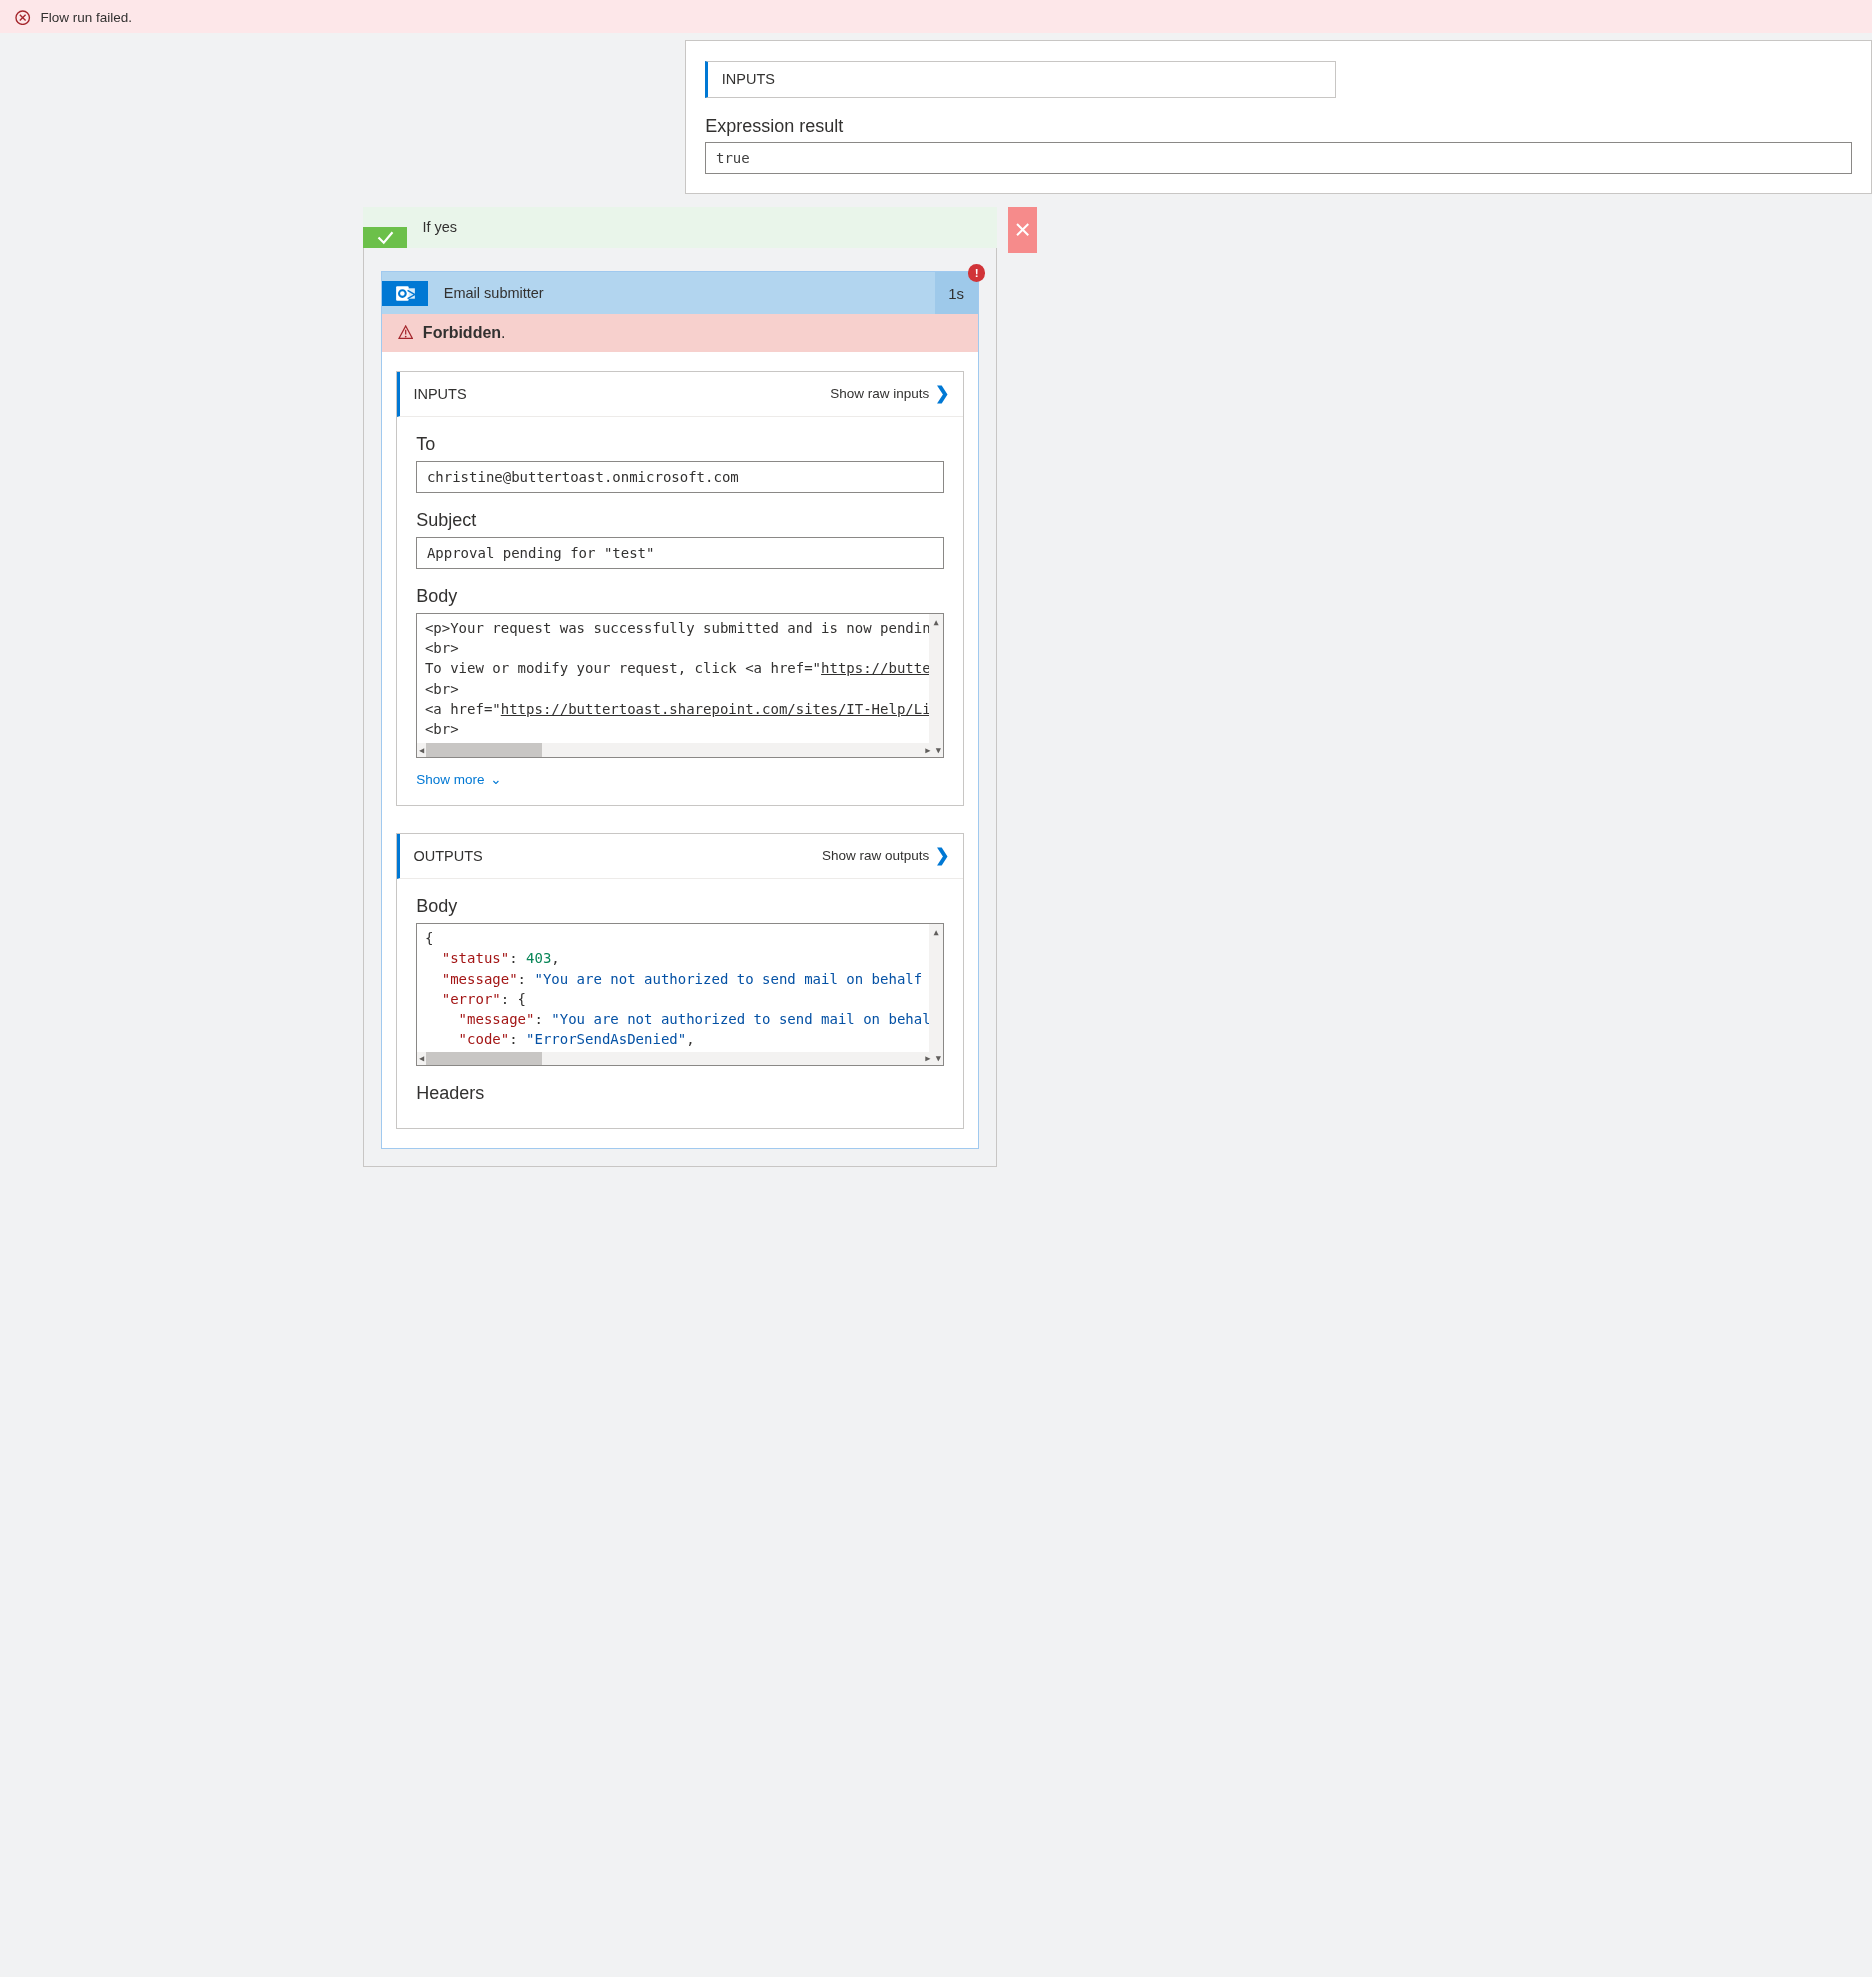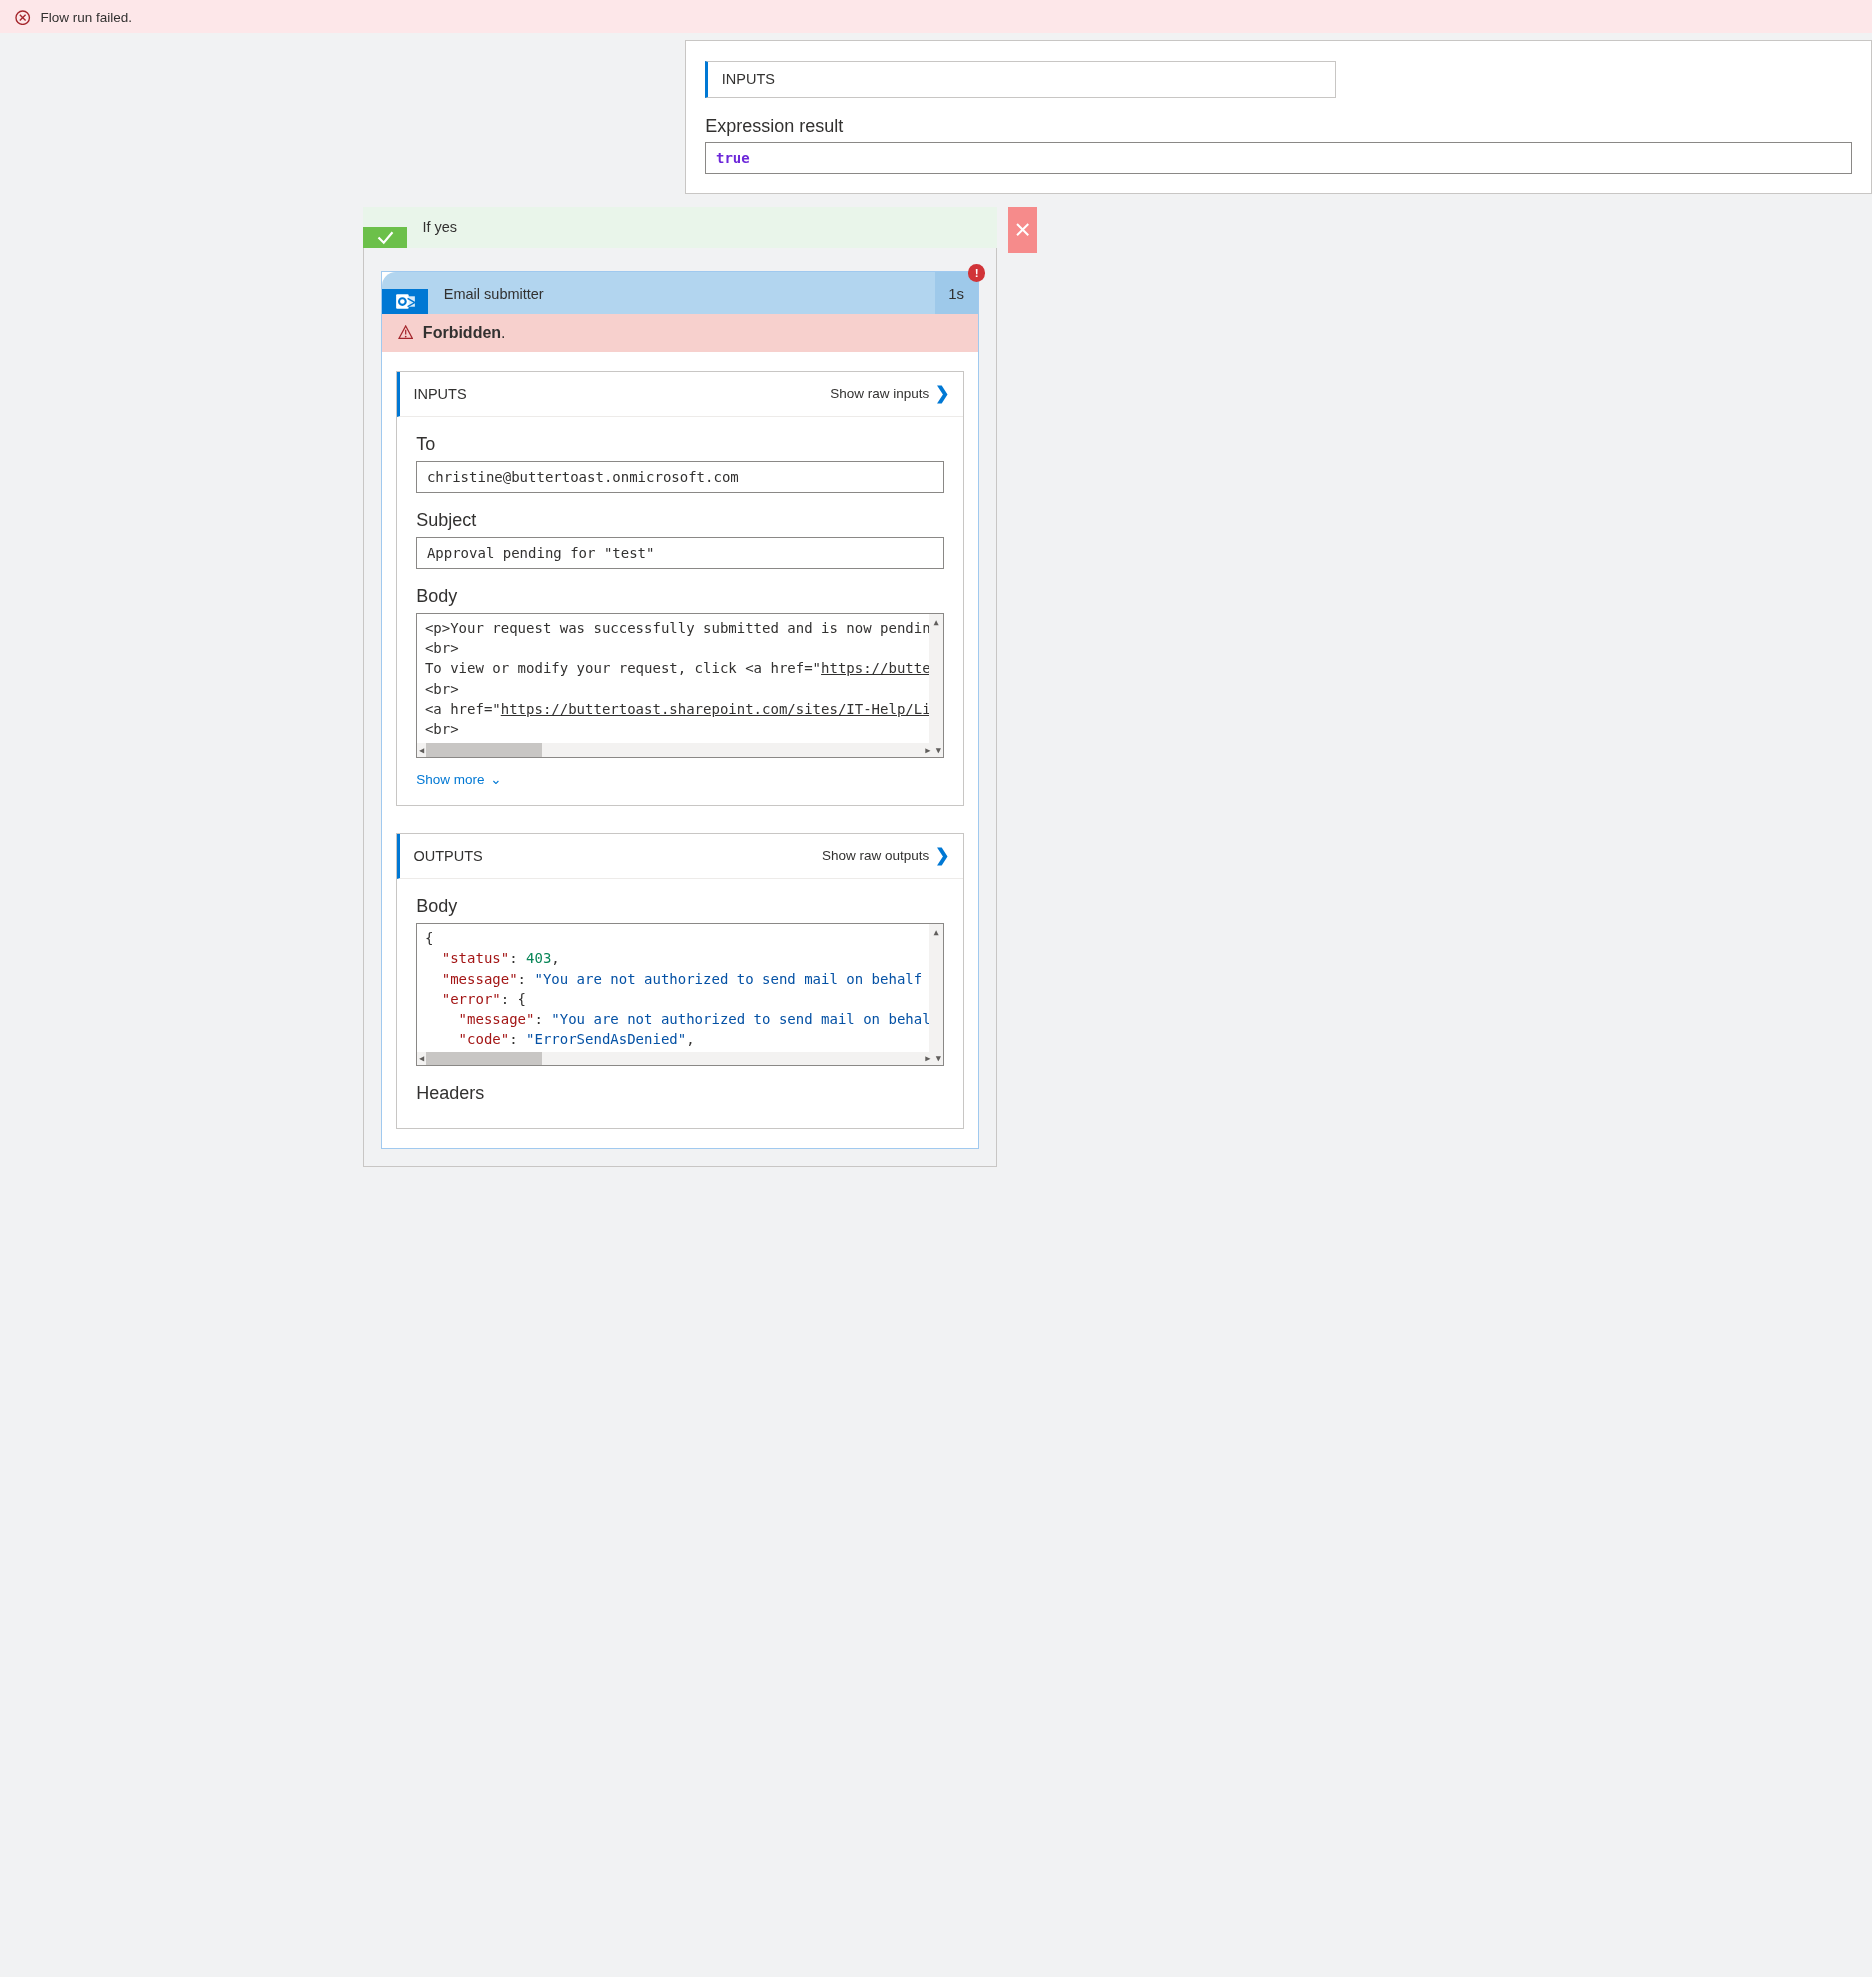--- a/index.html
+++ b/index.html
@@ -58,21 +58,21 @@
     margin: 0 0 5.8px 0;
     font-weight:400;
   }
   .value-box {
     border: 1px solid #8a8886;
     padding: 6.8px 9.7px;
     font-family: Consolas, monospace;
     font-size: 14px;
     background:#fff;
   }
-  .value-true { color:#6d28d9;font-weight:bold; }
+  .value-true { color:#404040; }
   
   .branch {
     position: absolute;
     top: 174px;
     left: 363px;
     width: 634px;
   }
   .branch-header {
     display:flex;
     align-items:flex-end;
@@ -108,23 +108,22 @@
     justify-content:center;
   }
   
   .action-card {
     background:#fff;
     border:1px solid #a0c9ef;
     position:relative;
   }
   .action-header {
     display:flex;
-    align-items:flex-end;
+    align-items:center;
     background:#b2d5ef;
-    border-radius:14px;
   }
   .action-icon {
     width:46px;
     background:#0078d4;
     display:flex;
     align-items:center;
     justify-content:center;
   }
   .action-title {
     flex:1;

